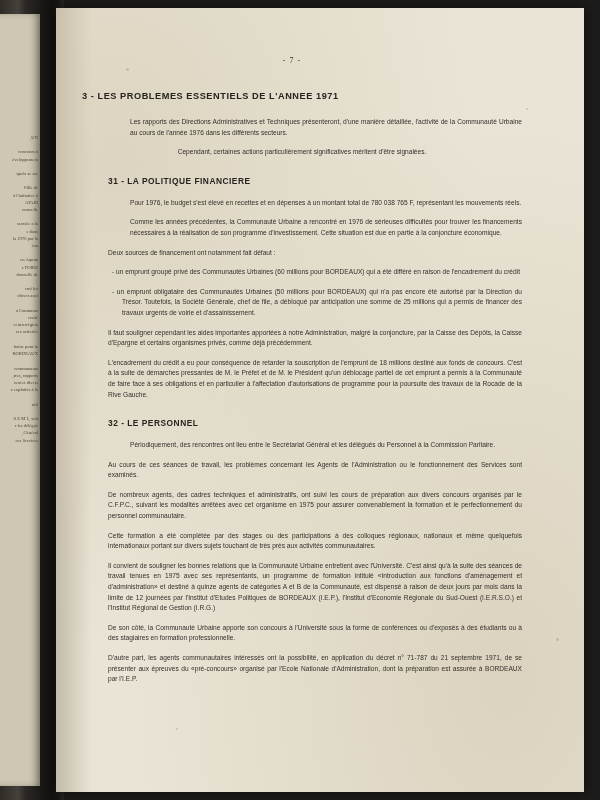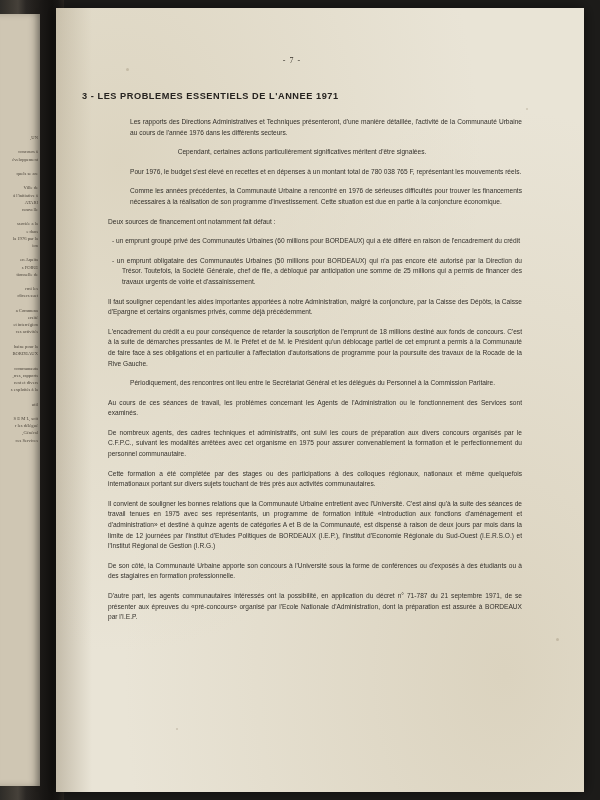--- a/index.html
+++ b/index.html
@@ -215,31 +215,33 @@
 
     <div class="page-inner">
 
       <div class="folio">- 7 -</div>
 
       <h2 class="section-title">3 - LES PROBLEMES ESSENTIELS DE L'ANNEE 1971</h2>
 
       <p class="para indent first-line-indent">Les rapports des Directions Administratives et Techniques présenteront, d'une manière détaillée, l'activité de la Communauté Urbaine au cours de l'année 1976 dans les différents secteurs.</p>
       <p class="para center">Cependant, certaines actions particulièrement significatives méritent d'être signalées.</p>
 
+      <h3 class="sub-title">31 - LA POLITIQUE FINANCIERE</h3>
 
       <p class="para indent first-line-indent">Pour 1976, le budget s'est élevé en recettes et en dépenses à un montant total de 780 038 765 F, représentant les mouvements réels.</p>
       <p class="para indent first-line-indent">Comme les années précédentes, la Communauté Urbaine a rencontré en 1976 de sérieuses difficultés pour trouver les financements nécessaires à la réalisation de son programme d'investissement. Cette situation est due en partie à la conjoncture économique.</p>
       <p class="para indent">Deux sources de financement ont notamment fait défaut :</p>
 
       <p class="para bullet">- un emprunt groupé privé des Communautés Urbaines (60 millions pour BORDEAUX) qui a été différé en raison de l'encadrement du crédit</p>
       <p class="para bullet">- un emprunt obligataire des Communautés Urbaines (50 millions pour BORDEAUX) qui n'a pas encore été autorisé par la Direction du Trésor. Toutefois, la Société Générale, chef de file, a débloqué par anticipation une somme de 25 millions qui a permis de financer des travaux urgents de voirie et d'assainissement.</p>
 
       <p class="para indent">Il faut souligner cependant les aides importantes apportées à notre Administration, malgré la conjoncture, par la Caisse des Dépôts, la Caisse d'Epargne et certains organismes privés, comme déjà précédemment.</p>
       <p class="para indent">L'encadrement du crédit a eu pour conséquence de retarder la souscription de l'emprunt de 18 millions destiné aux fonds de concours. C'est à la suite de démarches pressantes de M. le Préfet et de M. le Président qu'un déblocage partiel de cet emprunt a permis à la Communauté de faire face à ses obligations et en particulier à l'affectation d'autorisations de programme pour la poursuite des travaux de la Rocade de la Rive Gauche.</p>
 
+      <h3 class="sub-title">32 - LE PERSONNEL</h3>
 
       <p class="para indent first-line-indent">Périodiquement, des rencontres ont lieu entre le Secrétariat Général et les délégués du Personnel à la Commission Paritaire.</p>
       <p class="para indent">Au cours de ces séances de travail, les problèmes concernant les Agents de l'Administration ou le fonctionnement des Services sont examinés.</p>
       <p class="para indent">De nombreux agents, des cadres techniques et administratifs, ont suivi les cours de préparation aux divers concours organisés par le C.F.P.C., suivant les modalités arrêtées avec cet organisme en 1975 pour assurer convenablement la formation et le perfectionnement du personnel communautaire.</p>
       <p class="para indent">Cette formation a été complétée par des stages ou des participations à des colloques régionaux, nationaux et même quelquefois internationaux portant sur divers sujets touchant de très près aux activités communautaires.</p>
       <p class="para indent">Il convient de souligner les bonnes relations que la Communauté Urbaine entretient avec l'Université. C'est ainsi qu'à la suite des séances de travail tenues en 1975 avec ses représentants, un programme de formation intitulé «Introduction aux fonctions d'aménagement et d'administration» et destiné à quinze agents de catégories A et B de la Communauté, est dispensé à raison de deux jours par mois dans la limite de 12 journées par l'Institut d'Etudes Politiques de BORDEAUX (I.E.P.), l'Institut d'Economie Régionale du Sud-Ouest (I.E.R.S.O.) et l'Institut Régional de Gestion (I.R.G.)</p>
       <p class="para indent">De son côté, la Communauté Urbaine apporte son concours à l'Université sous la forme de conférences ou d'exposés à des étudiants ou à des stagiaires en formation professionnelle.</p>
       <p class="para indent">D'autre part, les agents communautaires intéressés ont la possibilité, en application du décret n° 71-787 du 21 septembre 1971, de se présenter aux épreuves du «pré-concours» organisé par l'Ecole Nationale d'Administration, dont la préparation est assurée à BORDEAUX par l'I.E.P.</p>
 
     </div>

